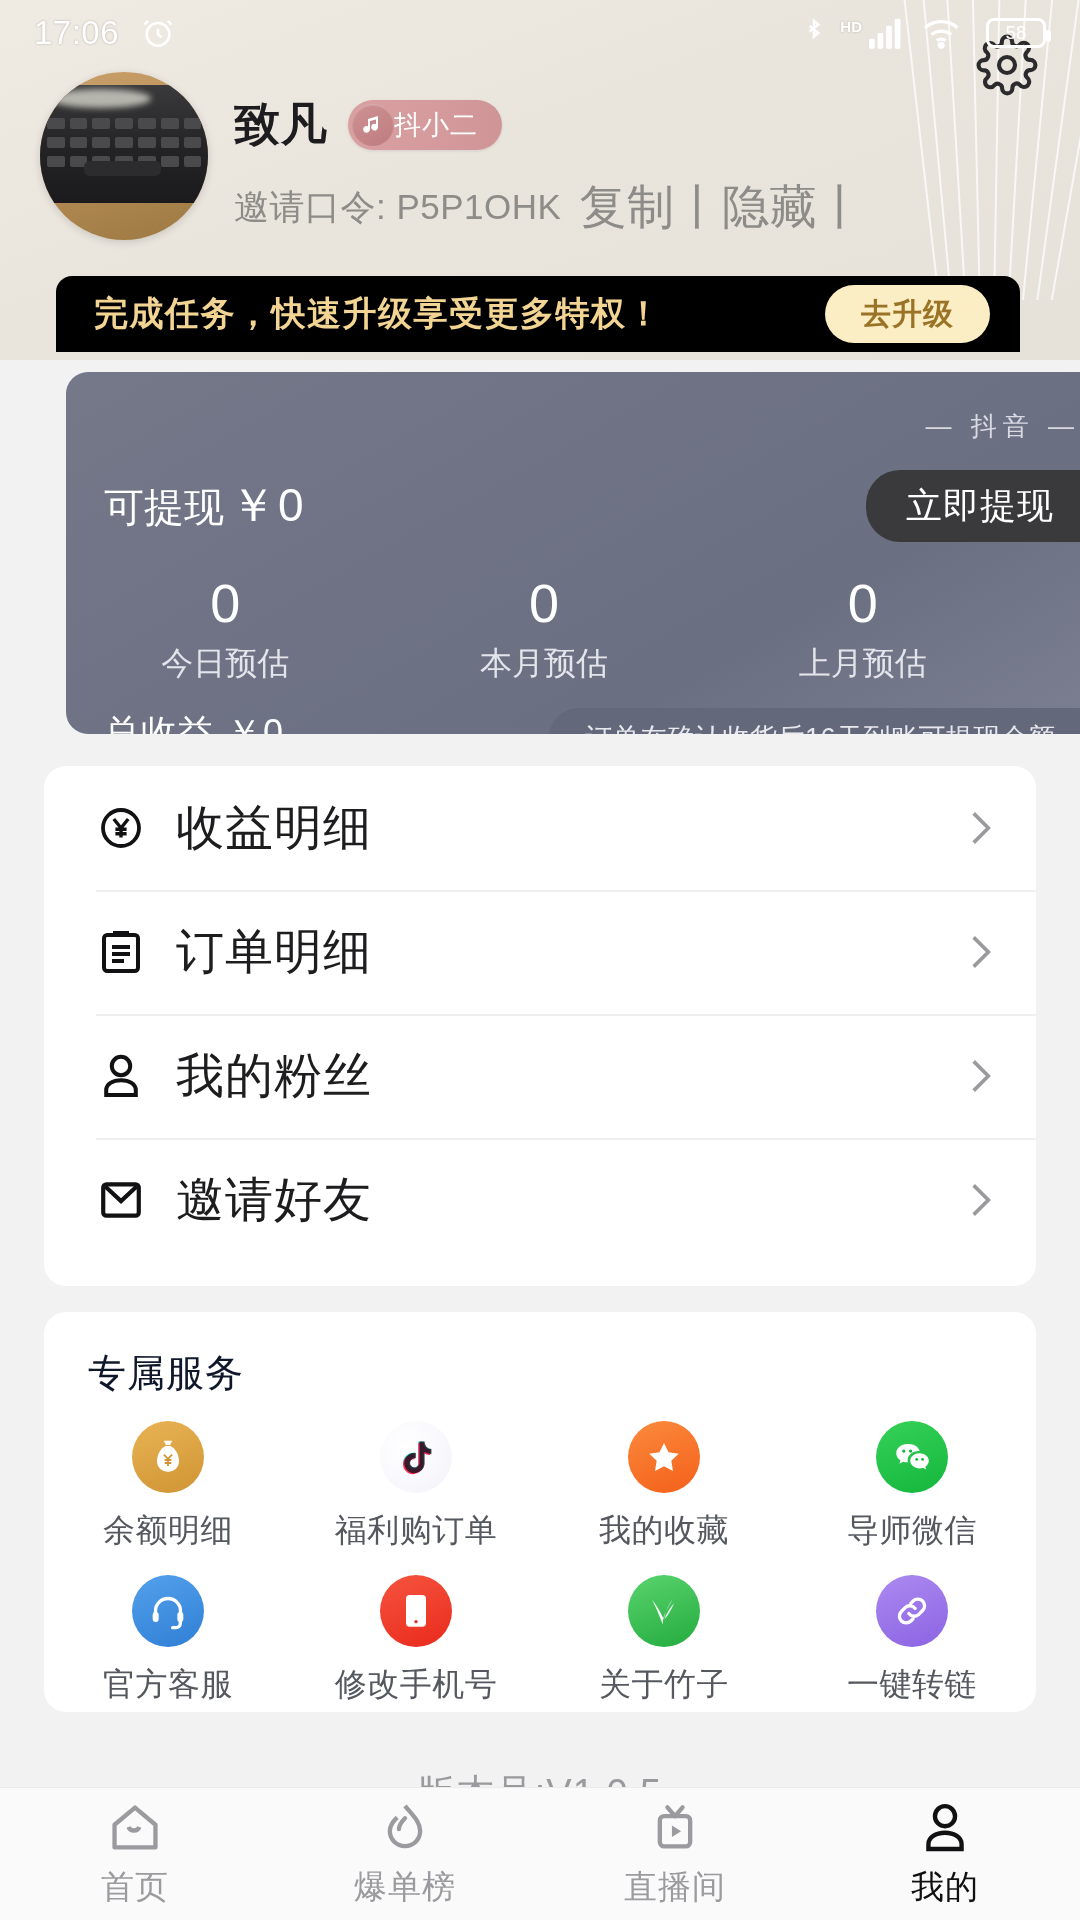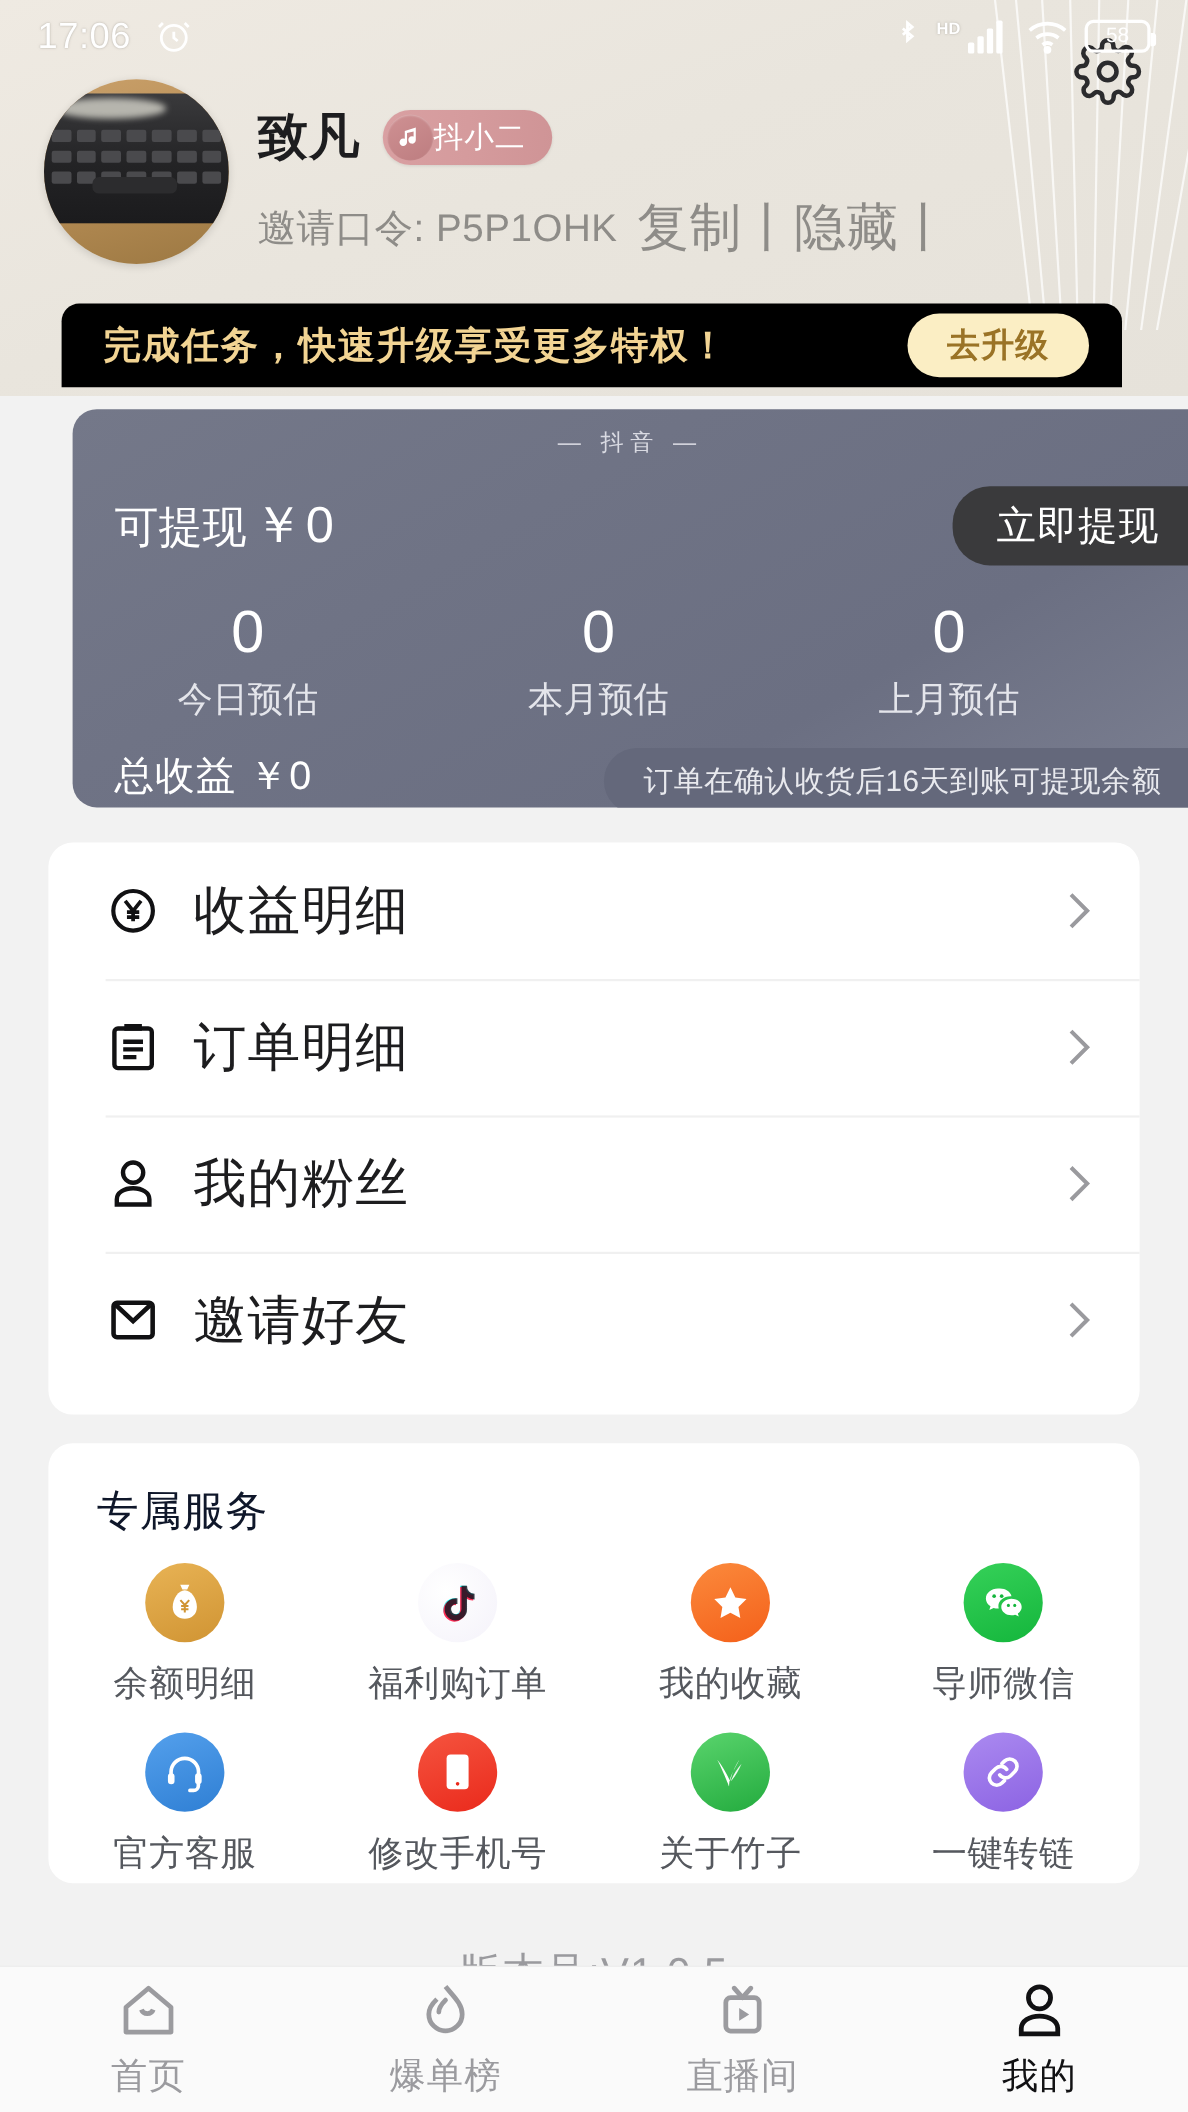--- a/index.html
+++ b/index.html
@@ -26,21 +26,21 @@
   }
   .sb-left { display:flex; gap:22px; }
   .sb-time { font-size:33px; color:#ffffff; letter-spacing:.5px; font-weight:400;
              text-shadow:0 0 2px rgba(120,115,105,.55); }
   .sb-right { display:flex; align-items:center; gap:13px; }
   .sb-ic { display:flex; align-items:center; }
   .sb-hd { font-size:15px; color:#fff; font-weight:700; margin-right:-6px; margin-bottom:14px;
            text-shadow:0 0 2px rgba(120,115,105,.5); }
   .batt {
     width:60px; height:30px; border:3px solid #ffffff; border-radius:8px;
-    display:flex; align-items:center; justify-content:center; position:relative;
+    display:flex; align-items:center; justify-content:center; position:relative;margin-left:11px;
   }
   .batt:after { content:""; position:absolute; right:-8px; top:9px; width:5px; height:12px;
                 background:#fff; border-radius:0 3px 3px 0; }
   .batt span { font-size:19px; color:#ffffff; font-weight:500; }
 
   
   .profile {
     position:absolute; left:0; top:72px; width:1080px; height:185px;
     display:flex; align-items:flex-start; padding:0 40px; z-index:4;
   }
@@ -93,21 +93,21 @@
   }
   .banner-btn span { font-size:30px; color:#9a7326; font-weight:700; letter-spacing:1px; }
 
   
   .earn {
     position:absolute; left:66px; top:372px; width:1014px; height:362px;
     background:linear-gradient(150deg,#747889 0%,#6f7385 35%,#6b6f82 70%,#7b7f91 100%);
     border-radius:22px 0 0 22px;
     overflow:hidden; z-index:3;
   }
-  .earn-title { text-align:center; padding-top:16px; font-size:21px; color:#d9dae2; letter-spacing:6px; }
+  .earn-title { text-align:right; padding-top:37px; font-size:26px; color:#d9dae2; letter-spacing:6px; }
   .earn-row1 { display:flex; align-items:center; justify-content:space-between; padding:26px 0 0 38px; }
   .avail { font-size:40px; color:#ffffff; display:flex; align-items:baseline; gap:6px; }
   .avail b { font-size:46px; font-weight:400; letter-spacing:2px; }
   .wbtn {
     background:#3a3a3c; border-radius:34px 0 0 34px; height:72px;
     display:flex; align-items:center; padding:0 26px 0 40px; margin-right:0;
   }
   .wbtn span { font-size:36px; color:#ffffff; font-weight:500; letter-spacing:1px; }
   .stats { display:flex; margin-top:30px; padding-right:58px; }
   .stat { flex:1; text-align:center; }

